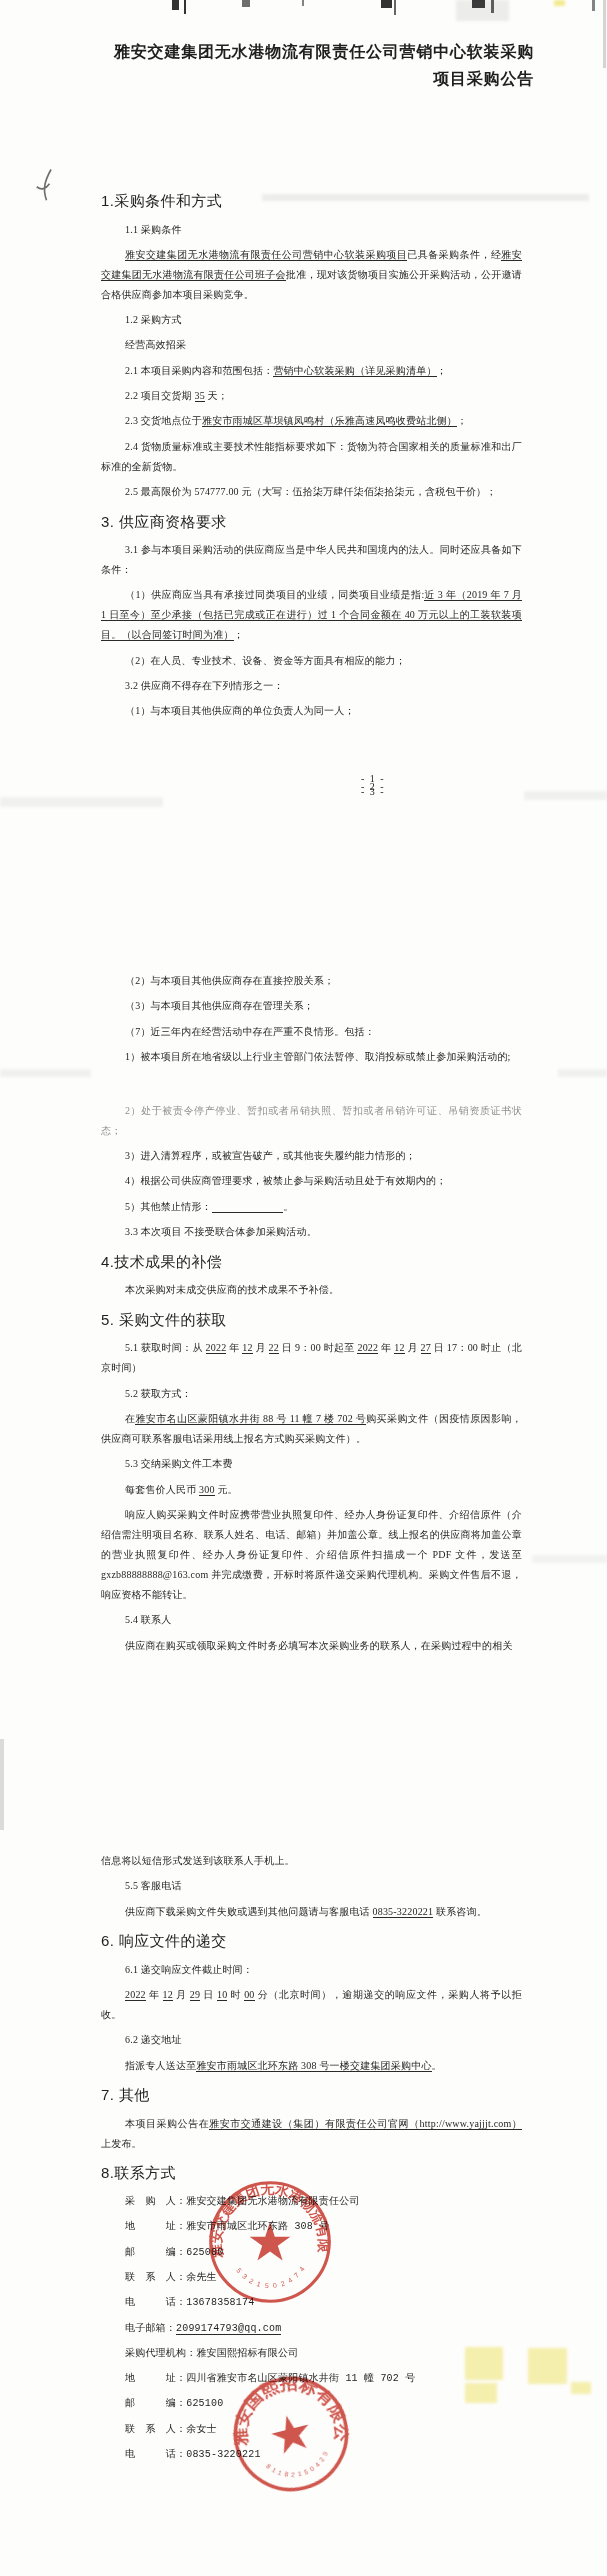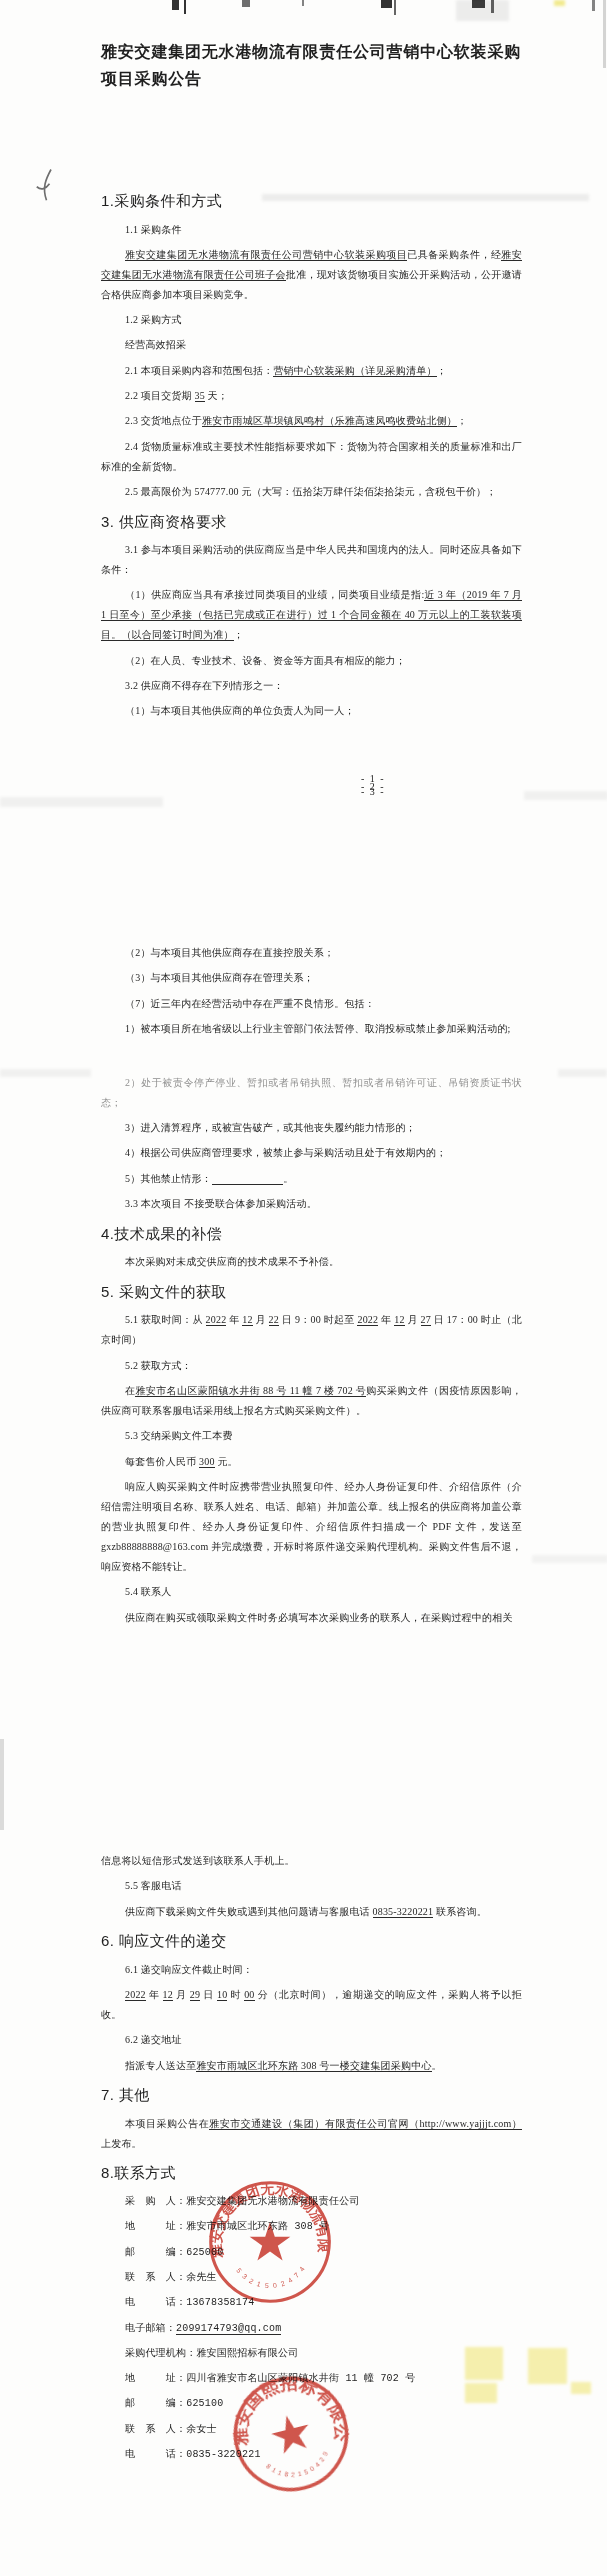--- a/index.html
+++ b/index.html
@@ -1,24 +1,24 @@
 <!DOCTYPE html>
 <html style="font-size:12px"><head>
 <meta charset="utf-8">
 <style>
   html,body{margin:0;padding:0;background:#ffffff;}
   .doc{position:relative;width:608px;height:2576px;background:#fdfdfc;overflow:hidden;
        font-family:"Liberation Serif","DejaVu Serif",serif;color:#1f1f1f;}
   .page{position:absolute;left:0;width:608px;overflow:hidden;box-sizing:border-box;
         padding-left:101px;padding-right:86px;}
   .page1{top:0;height:858px;padding-top:38px;}
-  .page2{top:846px;height:858px;padding-top:97px;}
+  .page2{top:874px;height:858px;padding-top:97px;}
   .page3{top:1752px;height:860px;padding-top:99px;}
   .title{font-family:"Liberation Sans","DejaVu Sans",sans-serif;font-weight:700;
-         font-size:16px;line-height:27px;text-align:left;width:433px;margin:0 auto 97px;
+         font-size:16px;line-height:27px;text-align:right;width:433px;margin:0 auto 97px;
          letter-spacing:0.8px;}
   .blk{margin:0 0 5.3px;font-size:10px;line-height:20px;text-align:justify;letter-spacing:0.2px;}
   .p{text-indent:24px;}
   .flush{text-indent:0;}
   .contact{text-indent:24px;font-family:Liberation Mono, monospace;}
   .h1{font-family:"Liberation Sans","DejaVu Sans",sans-serif;font-weight:400;
       font-size:15px;line-height:23px;margin:7.6px 0;text-indent:0;letter-spacing:0.4px;}
   .mt8{}
   .fade{opacity:.52;filter:blur(0.3px);margin-top:34px;}
   .u{border-bottom:0.9px solid #2a2a2a;}

